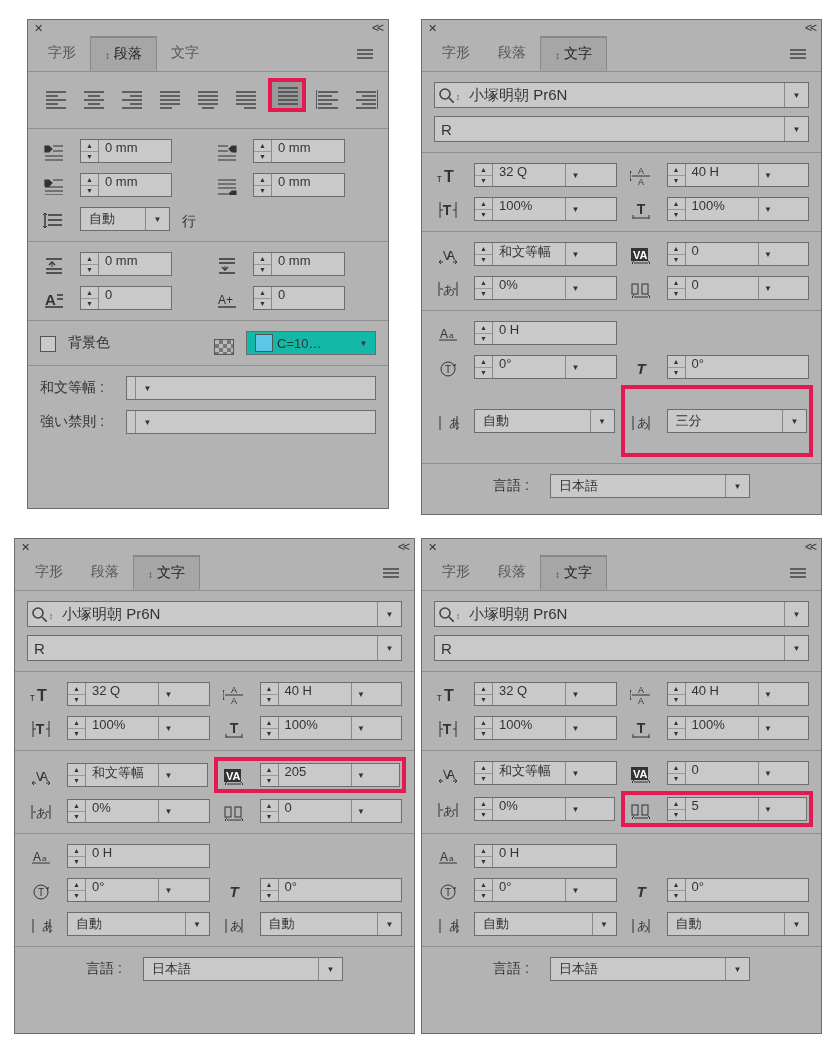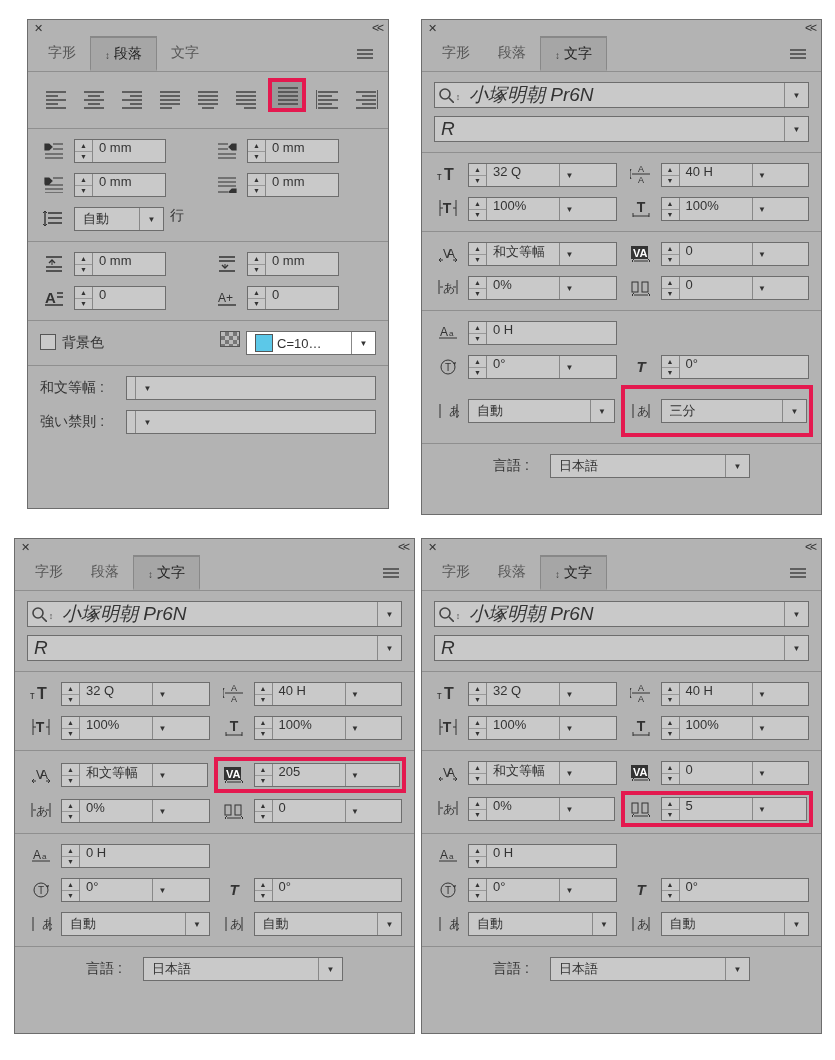--- a/index.html
+++ b/index.html
@@ -49,21 +49,21 @@
   .tab .grip::before { content: "\2195"; font-size: 10px; margin-right: 4px; color:#444; }
   .flyout-menu {
     margin-left: auto;
     padding: 0 8px;
     display: flex; align-items: center;
     color: #444;
   }
   .flyout-menu svg { width: 18px; height: 12px; }
   .body { padding: 10px 12px 12px 12px; }
   .row { display: flex; align-items: center; gap: 10px; margin-bottom: 10px; }
-  .col { display: flex; align-items: flex-start; gap: 6px; }
+  .col { display: flex; align-items: flex-end; gap: 12px; }
   .icon-slot { width: 28px; height: 22px; display:flex; align-items:center; justify-content:center; color:#3a3a3a; flex-shrink:0; }
   .icon-slot svg { width: 22px; height: 18px; }
 
   
   .spin {
     display: flex; align-items: stretch;
     height: 24px;
     border: 1px solid #6d6d6d;
     background: #c9c9c9;
   }
@@ -99,21 +99,21 @@
   }
   .select .sval { flex:1; font-size:13px; white-space:nowrap; overflow:hidden; text-overflow: ellipsis; }
   .select .dd { width: 24px; border-left:1px solid #888; display:flex; align-items:center; justify-content:center; font-size:8px; align-self:stretch; cursor:pointer; }
 
   .fontrow {
     height: 26px; display:flex; align-items:stretch;
     border: 1px solid #6d6d6d; background:#c9c9c9;
   }
   .fontrow .mag { width: 28px; display:flex; align-items:center; justify-content:center; }
   .fontrow .mag .grip::before { content:"\2195"; font-size:9px; margin-left:2px; color:#555; }
-  .fontrow .txt { flex:1; display:flex; align-items:center; padding:4px 6px; font-size:19px;font-style:italic; }
+  .fontrow .txt { flex:1; display:flex; align-items:center; padding:4px 6px; font-size:15px; }
   .fontrow .dd { width:24px; border-left:1px solid #888; display:flex; align-items:center; justify-content:center; font-size:8px; cursor:pointer; }
 
   .hr { height:1px; background:#8f8f8f; margin: 6px -12px 10px -12px; }
 
   .align-row { display:flex; gap:14px; padding: 4px 4px 10px 4px; }
   .align-btn {
     width:30px; height:26px; display:flex; align-items:center; justify-content:center;
     cursor:pointer;
   }
   .align-btn svg { width:24px; height:20px; }
@@ -489,21 +489,21 @@
       </div>
     </div>
     <div class="hr"></div>
     <div class="row">
       <div class="col">
         <span class="checkbox"></span>
         <span class="label">背景色</span>
       </div>
       <div class="col" style="margin-left:auto">
         <span class="swatch-check"></span>
-        <div class="select" style="flex:0 0 130px; background:#ffffff">
+        <div class="select" style="flex:0 0 130px; background:#14b8a6">
           <span class="swatch-blue"></span>
           <span class="sval">C=10…</span>
           <span class="dd">▼</span>
         </div>
       </div>
     </div>
     <div class="hr"></div>
     <div class="row">
       <span class="label" style="width:76px">和文等幅 :</span>
       <div class="select">
@@ -737,21 +737,21 @@
         <span class="icon-slot">
               <svg>
                 <use href="#i-aki"></use>
               </svg>
             </span>
         <div class="select">
               <span class="sval">自動</span>
               <span class="dd">▼</span>
             </div>
       </div>
-      <div class="col highlight-box" style="flex:1; padding:10px 2px">
+      <div class="col highlight-box" style="flex:1; padding:20px 2px">
         <span class="icon-slot">
               <svg>
                 <use href="#i-aki2"></use>
               </svg>
             </span>
         <div class="select">
               <span class="sval">三分</span>
               <span class="dd">▼</span>
             </div>
       </div>

